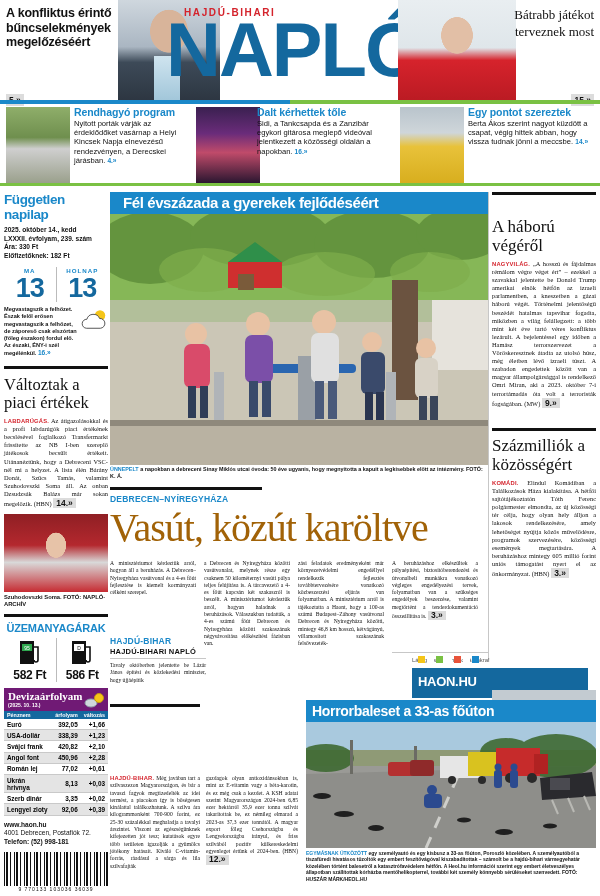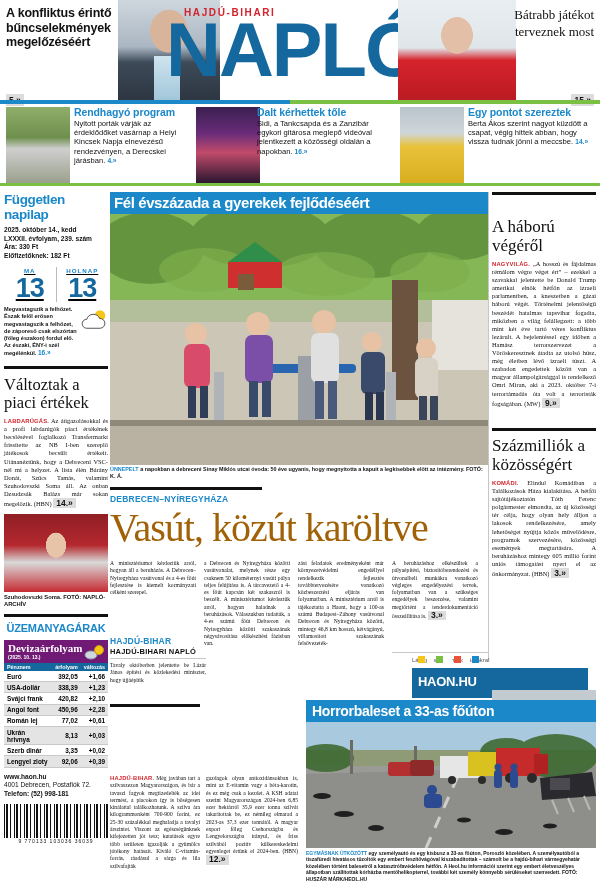--- a/index.html
+++ b/index.html
@@ -53,21 +53,21 @@
   .tz-p { font-size:7.6px; line-height:9.2px; color:#111; margin-top:1px; }
   .tz-ref { color:#1a88c9; font-weight:bold; font-size:6.6px; }
 
   .band-green { position:absolute; left:0; top:183px; width:600px; height:3px; background:#7ac143; }
 
   
   .rail { position:absolute; left:4px; top:192px; width:104px; }
   .rail-title { font-size:13.5px; font-weight:bold; color:#1a88c9; letter-spacing:-0.4px; }
   .rail-meta { margin-top:4px; font-size:6.6px; font-weight:bold; line-height:8.6px; color:#111; }
   .wx { margin-top:7px; display:flex; }
-  .wx-col { flex:1; text-align:center;text-decoration:underline; }
+  .wx-col { flex:1; text-align:center; }
   .wx-col + .wx-col { border-left:1px solid #bbb; }
   .wx-lab { font-size:6.2px; font-weight:bold; color:#1a88c9; letter-spacing:1px; }
   .wx-num { font-size:27px; font-weight:bold; color:#14689e; line-height:28px; letter-spacing:-1px; }
   .wx-txt { position:relative; margin-top:4px; font-size:5.6px; line-height:7.1px;
      font-weight:bold; color:#111; padding-right:30px; }
   .wx-icon { position:absolute; right:-1px; top:2px; width:30px; height:24px; }
   .rule-thick { height:3px; background:#111; margin:9px 0 7px; }
 
   .ser-h { font-family:"Liberation Serif", serif; font-size:16.5px; line-height:18px; color:#111; }
   .body-ser { font-family:"Liberation Serif", serif; font-size:6.4px; line-height:8.1px;
@@ -100,21 +100,21 @@
   .fx tr.alt td { background:#e4e4e4; }
 
   .imp { margin-top:5px; font-size:6.6px; line-height:8.6px; color:#111; }
   .barcode { margin-top:6px; height:34px; width:100%;
      background:repeating-linear-gradient(90deg,#111 0 1px,#fff 1px 2px,#111 2px 4px,#fff 4px 6px,#111 6px 7px,#fff 7px 10px); }
   .barcode-n { font-size:5px; letter-spacing:1px; text-align:center; color:#111; }
 
   
   .lead-head { position:absolute; left:110px; top:192px; width:378px; height:22px;
      background:#1a88c9; color:#fff; font-size:15px; font-weight:bold;
-     line-height:22px; padding-left:4px; letter-spacing:-0.4px; }
+     line-height:22px; padding-left:13px; letter-spacing:-0.4px; }
   .lead-photo { position:absolute; left:110px; top:214px; width:378px; height:251px;
      background:
        linear-gradient(180deg,#b9d89a 0%,#8fc46b 18%,#cfd6c0 30%,#cfcabb 62%,#b9b3a4 100%);
      overflow:hidden; }
   .lead-cap { position:absolute; left:110px; top:466px; width:378px;
      font-size:5.4px; font-weight:bold; line-height:7px; color:#111; }
   .lead-cap b.r { color:#1a88c9; }
 
   .sec-rule { position:absolute; background:#111; height:3px; }
   .sec-kick { position:absolute; font-size:8.5px; font-weight:bold; color:#111; letter-spacing:0.2px; }
@@ -251,20 +251,44 @@
       <span>Az átigazolásokkal és a profi labdarúgók piaci értékének becslésével foglalkozó Transfermarkt frissítette az NB I-ben szereplő játékosok becsült értékeit. Utánanéztünk, hogy a Debreceni VSC-nél mi a helyzet. A lista élén Bárány Donát, Szűcs Tamás, valamint Szuhodovszki Soma áll. Az onban Dzsudzsák Balázs már sokan megelőzik. (HBN)</span>
       <span class="pill">14.»</span>
     </div>
 
     <div class="rail-photo"></div>
     <div class="cap">Szuhodovszki Soma. FOTÓ: NAPLÓ-ARCHÍV</div>
 
     <div class="rule-thick" style="margin:6px 0 5px"></div>
 
     <div class="fuel-h">ÜZEMANYAGÁRAK</div>
+    <div class="fuel">
+      <div class="fuel-col">
+        <div class="pump">
+          <svg viewBox="0 0 22 28" width="22" height="28">
+            <rect x="1" y="3" width="14" height="23" fill="#111"></rect>
+            <rect x="3" y="6" width="10" height="7" fill="#2fa84f"></rect>
+            <text x="8" y="12" font-size="5" fill="#fff" text-anchor="middle" font-family="Liberation Sans">95</text>
+            <path d="M15 9 h4 v13 a2 2 0 0 1 -4 0" fill="none" stroke="#111" stroke-width="1.6"></path>
+          </svg>
+        </div>
+        <div class="fuel-price">582 Ft</div>
+      </div>
+      <div class="fuel-col">
+        <div class="pump">
+          <svg viewBox="0 0 22 28" width="22" height="28">
+            <rect x="1" y="3" width="14" height="23" fill="#111"></rect>
+            <rect x="3" y="6" width="10" height="7" fill="#fff"></rect>
+            <text x="8" y="12" font-size="5" fill="#111" text-anchor="middle" font-family="Liberation Sans">D</text>
+            <path d="M15 9 h4 v13 a2 2 0 0 1 -4 0" fill="none" stroke="#111" stroke-width="1.6"></path>
+          </svg>
+        </div>
+        <div class="fuel-price">586 Ft</div>
+      </div>
+    </div>
 
     <div style="margin-top:6px">
       <div class="fx-head">
         <div class="fx-head-t">Devizaárfolyam</div>
         <div class="fx-head-d">(2025. 10. 13.)</div>
         <svg style="position:absolute;right:4px;top:4px" width="20" height="16" viewBox="0 0 20 16">
           <ellipse cx="7" cy="11" rx="6" ry="4" fill="#cfd8dc" stroke="#8fa0a8"></ellipse>
           <circle cx="15" cy="6" r="4.5" fill="#f5c518" stroke="#c49a10"></circle>
         </svg>
       </div>

